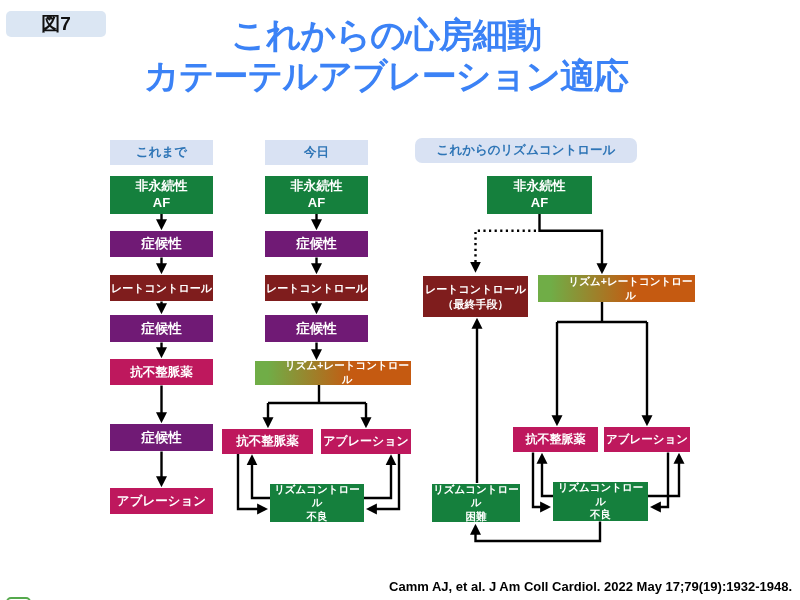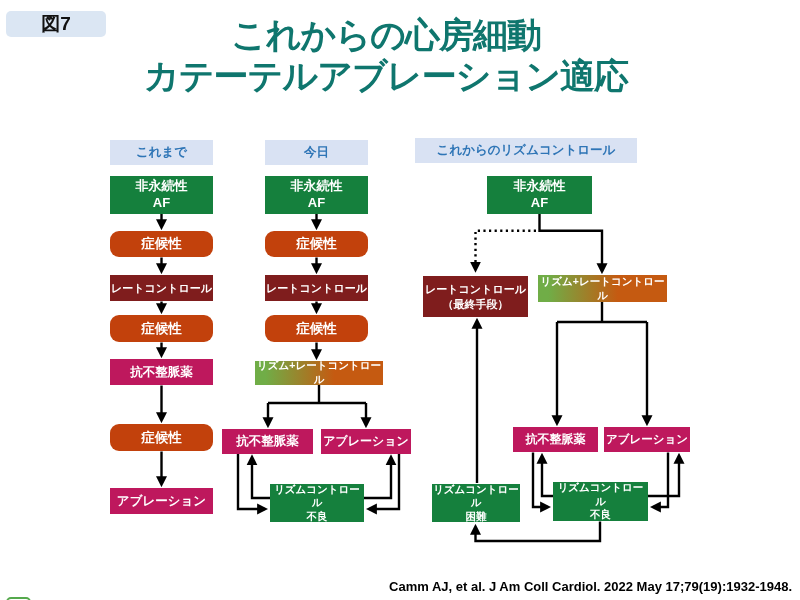--- a/index.html
+++ b/index.html
@@ -1,52 +1,52 @@
 <!DOCTYPE html>
 <html><head>
 <meta charset="utf-8">
 <style>
   html,body{margin:0;padding:0;background:#fff;}
   #stage{position:relative;width:800px;height:600px;background:#ffffff;overflow:hidden;
          font-family:"Liberation Sans","DejaVu Sans",sans-serif;margin-top:9px;}
   .abs{position:absolute;}
   #fig-badge{left:6px;top:2px;width:100px;height:26px;background:#dbe6f3;border-radius:5px;
              display:flex;align-items:center;justify-content:center;font-size:19px;font-weight:bold;color:#111;z-index:3;}
-  #title{left:0;top:6px;width:772px;text-align:center;font-weight:bold;color:#0f766e;
+  #title{left:0;top:6px;width:772px;text-align:center;font-weight:bold;color:#3b82f6;
          font-size:35px;line-height:1.17;letter-spacing:-1px;z-index:2;}
   .hdr{position:absolute;display:flex;align-items:center;justify-content:center;background:#d9e2f3;
        color:#2e75b6;font-size:12.5px;font-weight:600;z-index:2;}
   .node{position:absolute;display:flex;align-items:center;justify-content:center;text-align:center;
         color:#fff;font-weight:bold;white-space:pre-line;z-index:2;line-height:1.3;font-size:13px;}
   .blue{background:#15803d;}
-  .red{background:#c2410c;border-radius:9px;}
+  .red{background:#701a75;}
   .orange{background:#7f1d1d;}
   .green{background:#be185d;}
   .sky{background:#15803d;}
-  .grad{background:linear-gradient(90deg,#70ad47 8%,#c55a11 62%);}
+  .grad{background:linear-gradient(90deg,#70ad47 8%,#c55a11 62%);padding-left:28px;}
   #arrows{position:absolute;left:0;top:0;z-index:1;}
   #citation{right:8px;top:570px;font-size:13px;font-weight:bold;color:#000;z-index:2;}
   #pc-logo{left:6px;top:588px;width:21px;height:21px;border:2px solid #55a94c;border-radius:5px;
            color:#55a94c;font-size:10px;font-weight:bold;display:flex;align-items:center;justify-content:center;z-index:2;}
 </style>
 </head>
 <body>
 
 <div id="stage">
 
   <div id="fig-badge" class="abs">図7</div>
 
   <div id="title" class="abs">
     <div>これからの心房細動</div>
     <div>カテーテルアブレーション適応</div>
   </div>
 
   <div class="hdr" style="left:110px;top:131px;width:103px;height:25px;">これまで</div>
   <div class="hdr" style="left:265px;top:131px;width:103px;height:25px;">今日</div>
-  <div class="hdr" style="left:415px;top:129px;width:222px;height:25px;">これからのリズムコントロール</div>
+  <div class="hdr" style="left:415px;top:129px;width:222px;height:25px;border-radius:7px;">これからのリズムコントロール</div>
 
   <svg id="arrows" width="800" height="600">
     <defs>
       <marker id="ah" viewBox="0 0 6 6" markerWidth="4.6" markerHeight="4.6" refX="4" refY="3" orient="auto">
         <path d="M0 0 L6 3 L0 6 Z" fill="#000"></path>
       </marker>
     </defs>
     <g stroke="#000" stroke-width="2.4" fill="none">
 
       <path d="M161.5 205 V217.5" marker-end="url(#ah)"></path>

